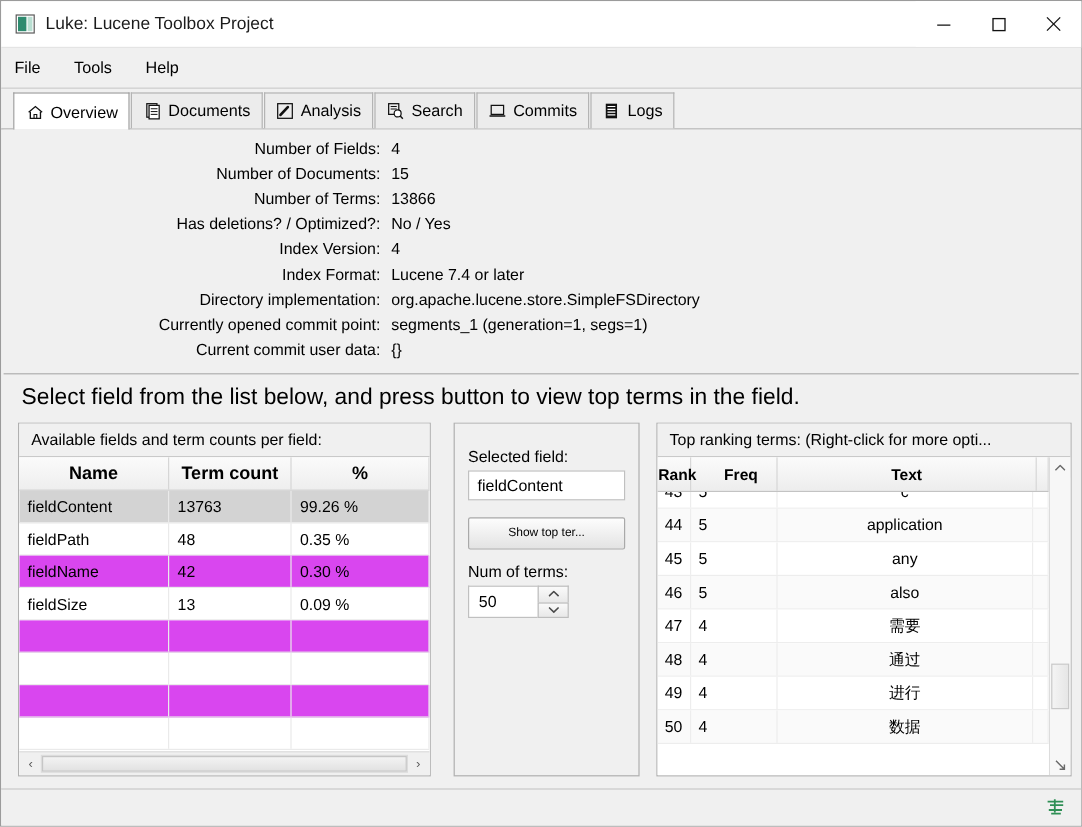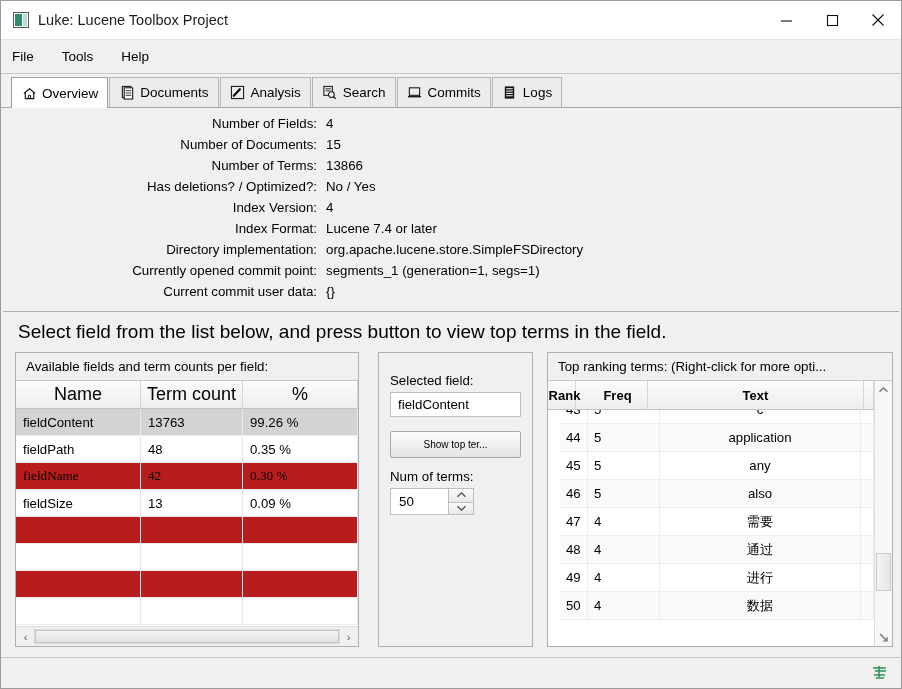--- a/index.html
+++ b/index.html
@@ -174,31 +174,31 @@
     display:flex;flex-direction:column;
     overflow:hidden;
   }
   .grid-head{
     display:flex;
     flex:0 0 27px;
     background:linear-gradient(#fbfbfb,#eeeeee);
     border-bottom:1px solid #c3c3c3;
   }
   .grid-head .cell{
-    font-weight:normal;font-size:18px;
+    font-weight:bold;font-size:15px;
     display:flex;align-items:center;justify-content:center;
     border-right:1px solid #d6d6d6;
     box-sizing:border-box;
     white-space:nowrap;
   }
   .grid-body{flex:1 1 auto;overflow:hidden;background:#fff;}
   .grow{display:flex;height:27px;box-sizing:border-box;
         border-bottom:1px solid #eaeaea;}
   .grow.sel{background:#d3d3d3;}
-  .grow.alt{background:#b91c1c;font-family:Liberation Serif, serif;}
+  .grow.alt{background:#d946ef;}
   .grow .cell{
     display:flex;align-items:center;
     padding:0 7px;
     font-size:13.2px;
     border-right:1px solid #eaeaea;
     box-sizing:border-box;
     white-space:nowrap;overflow:hidden;
   }
   .c-name{width:125px;flex:0 0 125px;}
   .c-term{width:102px;flex:0 0 102px;}
@@ -311,21 +311,21 @@
     display:flex;flex:0 0 28px;
     background:linear-gradient(#fbfbfb,#ededed);
     border-bottom:1px solid #c3c3c3;
   }
   .t-head .cell{
     font-weight:bold;font-size:13px;
     display:flex;align-items:center;justify-content:center;
     border-right:1px solid #d6d6d6;
     box-sizing:border-box;
   }
-  .t-body{flex:1 1 auto;overflow:hidden;position:relative;background:#fff;margin-left:12px;}
+  .t-body{flex:1 1 auto;overflow:hidden;position:relative;background:#fff;}
   .trow{
     display:flex;height:28px;box-sizing:border-box;
     border-bottom:1px solid #ededed;
     background:#fff;
   }
   .trow.alt{background:#fafafa;justify-content:flex-end;}
   .trow .cell{
     display:flex;align-items:center;
     font-size:13.2px;
     border-right:1px solid #ededed;

